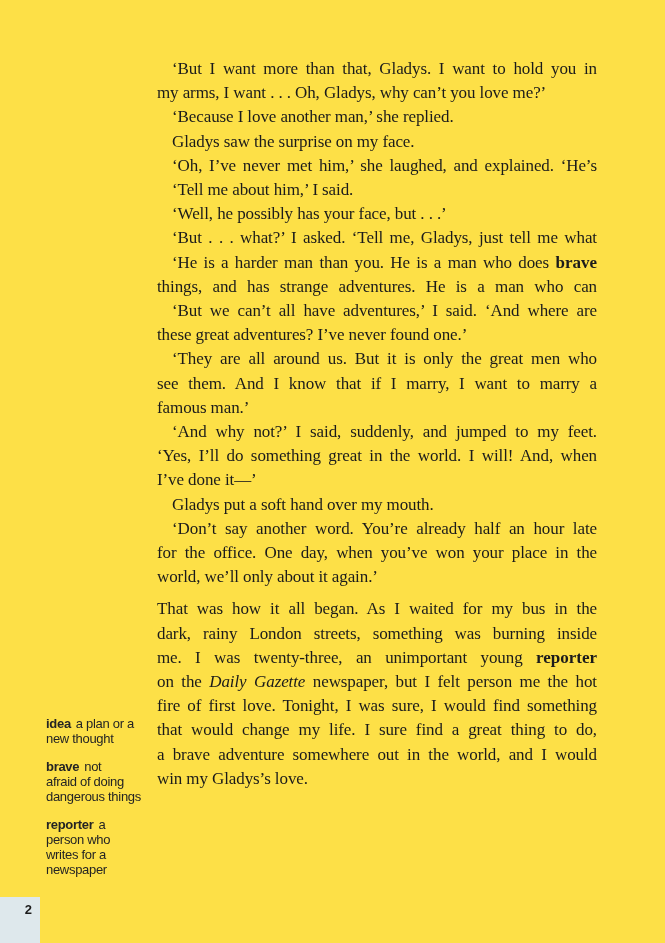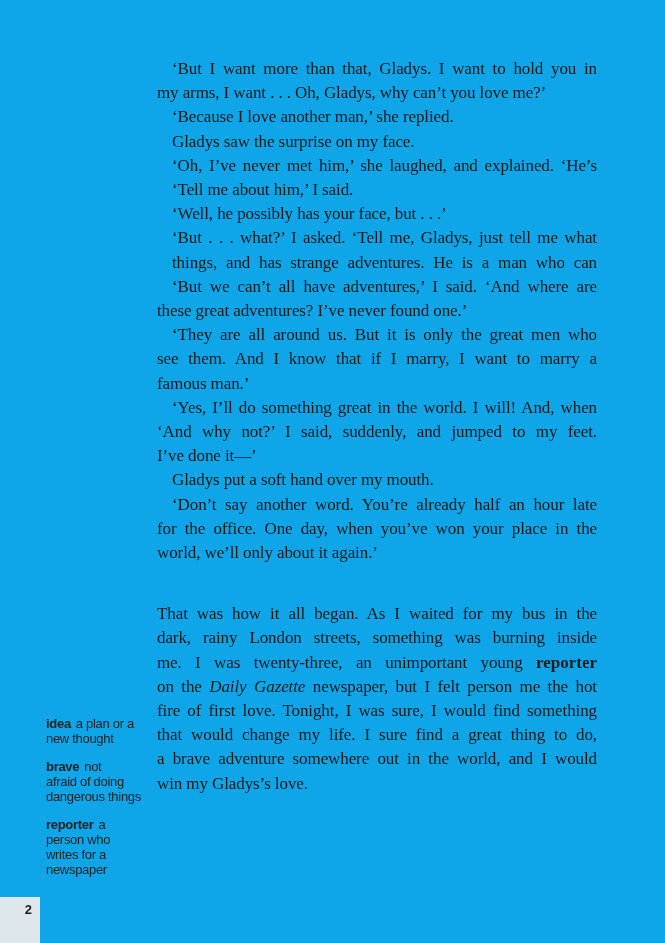--- a/index.html
+++ b/index.html
@@ -4,40 +4,40 @@
 <style>
   html, body {
     margin: 0;
     padding: 0;
     background: #ffffff;
   }
   .page {
     position: relative;
     width: 665px;
     height: 943px;
-    background: #0ea5e9;
+    background: #fde047;
     overflow: hidden;
     font-family: "Liberation Serif", "DejaVu Serif", serif;
   }
   
   .story {
     position: absolute;
     left: 157px;
     top: 57px;
     width: 440px;
     font-size: 17px;
     line-height: 24.2px;
     letter-spacing: -0.1px;
     color: #1b1b1b;
   }
   .story .para {
     margin: 0;
   }
   .story .para.gap {
-    margin-top: 37px;
+    margin-top: 8px;
   }
   .story .line {
     text-align: justify;
     text-align-last: justify;
   }
   .story .line.last {
     text-align-last: left;
   }
   .story .para.indent .line:first-child {
     text-indent: 15px;
@@ -105,34 +105,35 @@
       <div class="para indent">
         <div class="line last"><span>‘Tell me about him,’ I said.</span></div>
       </div>
       <div class="para indent">
         <div class="line last"><span>‘Well, he possibly has your face, but . . .’</span></div>
       </div>
       <div class="para indent">
         <div class="line"><span>‘But . . . what?’ I asked. ‘Tell me, Gladys, just tell me what</span></div>
       </div>
       <div class="para indent">
+        <div class="line"><span>‘He is a harder man than you. He is a man who does </span><b>brave</b></div>
         <div class="line"><span>things, and has strange adventures. He is a man who can</span></div>
       </div>
       <div class="para indent">
         <div class="line"><span>‘But we can’t all have adventures,’ I said. ‘And where are</span></div>
         <div class="line last"><span>these great adventures? I’ve never found one.’</span></div>
       </div>
       <div class="para indent">
         <div class="line"><span>‘They are all around us. But it is only the great men who</span></div>
         <div class="line"><span>see them. And I know that if I marry, I want to marry a</span></div>
         <div class="line last"><span>famous man.’</span></div>
       </div>
       <div class="para indent">
+        <div class="line"><span>‘And why not?’ I said, suddenly, and jumped to my feet.</span></div>
         <div class="line"><span>‘Yes, I’ll do something great in the world. I will! And, when</span></div>
-        <div class="line"><span>‘And why not?’ I said, suddenly, and jumped to my feet.</span></div>
         <div class="line last"><span>I’ve done it—’</span></div>
       </div>
       <div class="para indent">
         <div class="line last"><span>Gladys put a soft hand over my mouth.</span></div>
       </div>
       <div class="para indent">
         <div class="line"><span>‘Don’t say another word. You’re already half an hour late</span></div>
         <div class="line"><span>for the office. One day, when you’ve won your place in the</span></div>
         <div class="line last"><span>world, we’ll only about it again.’</span></div>
       </div>

